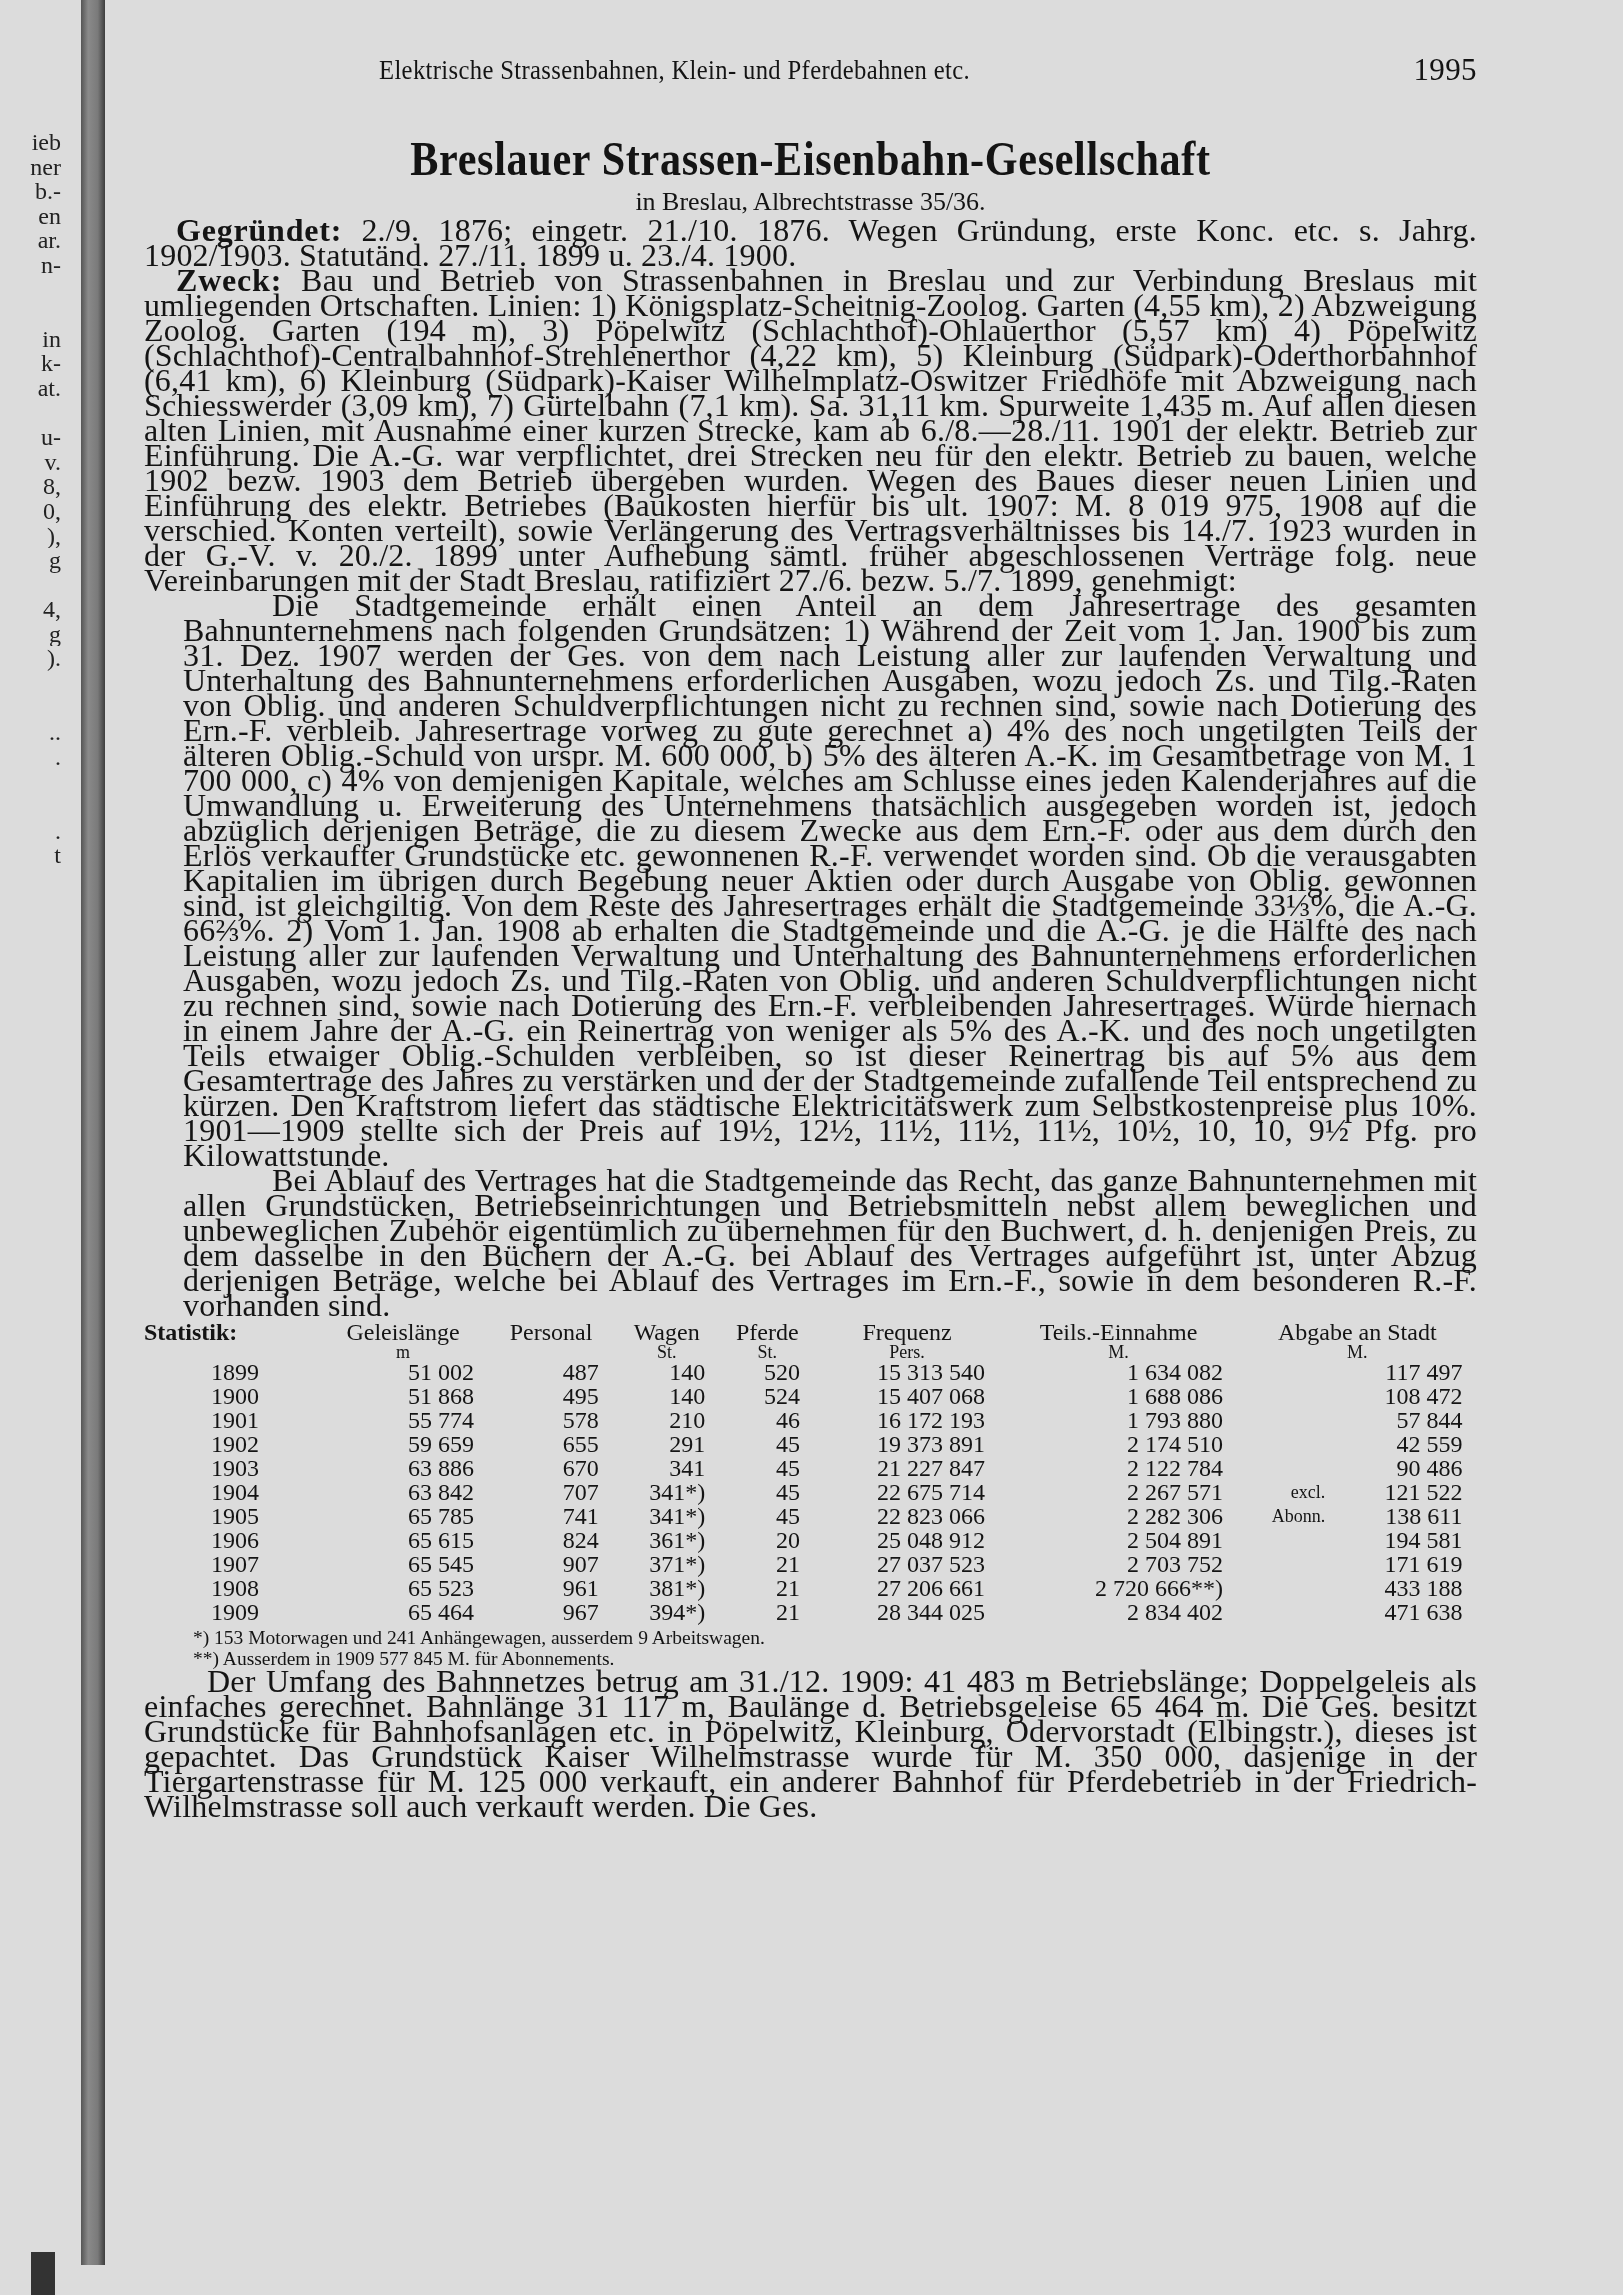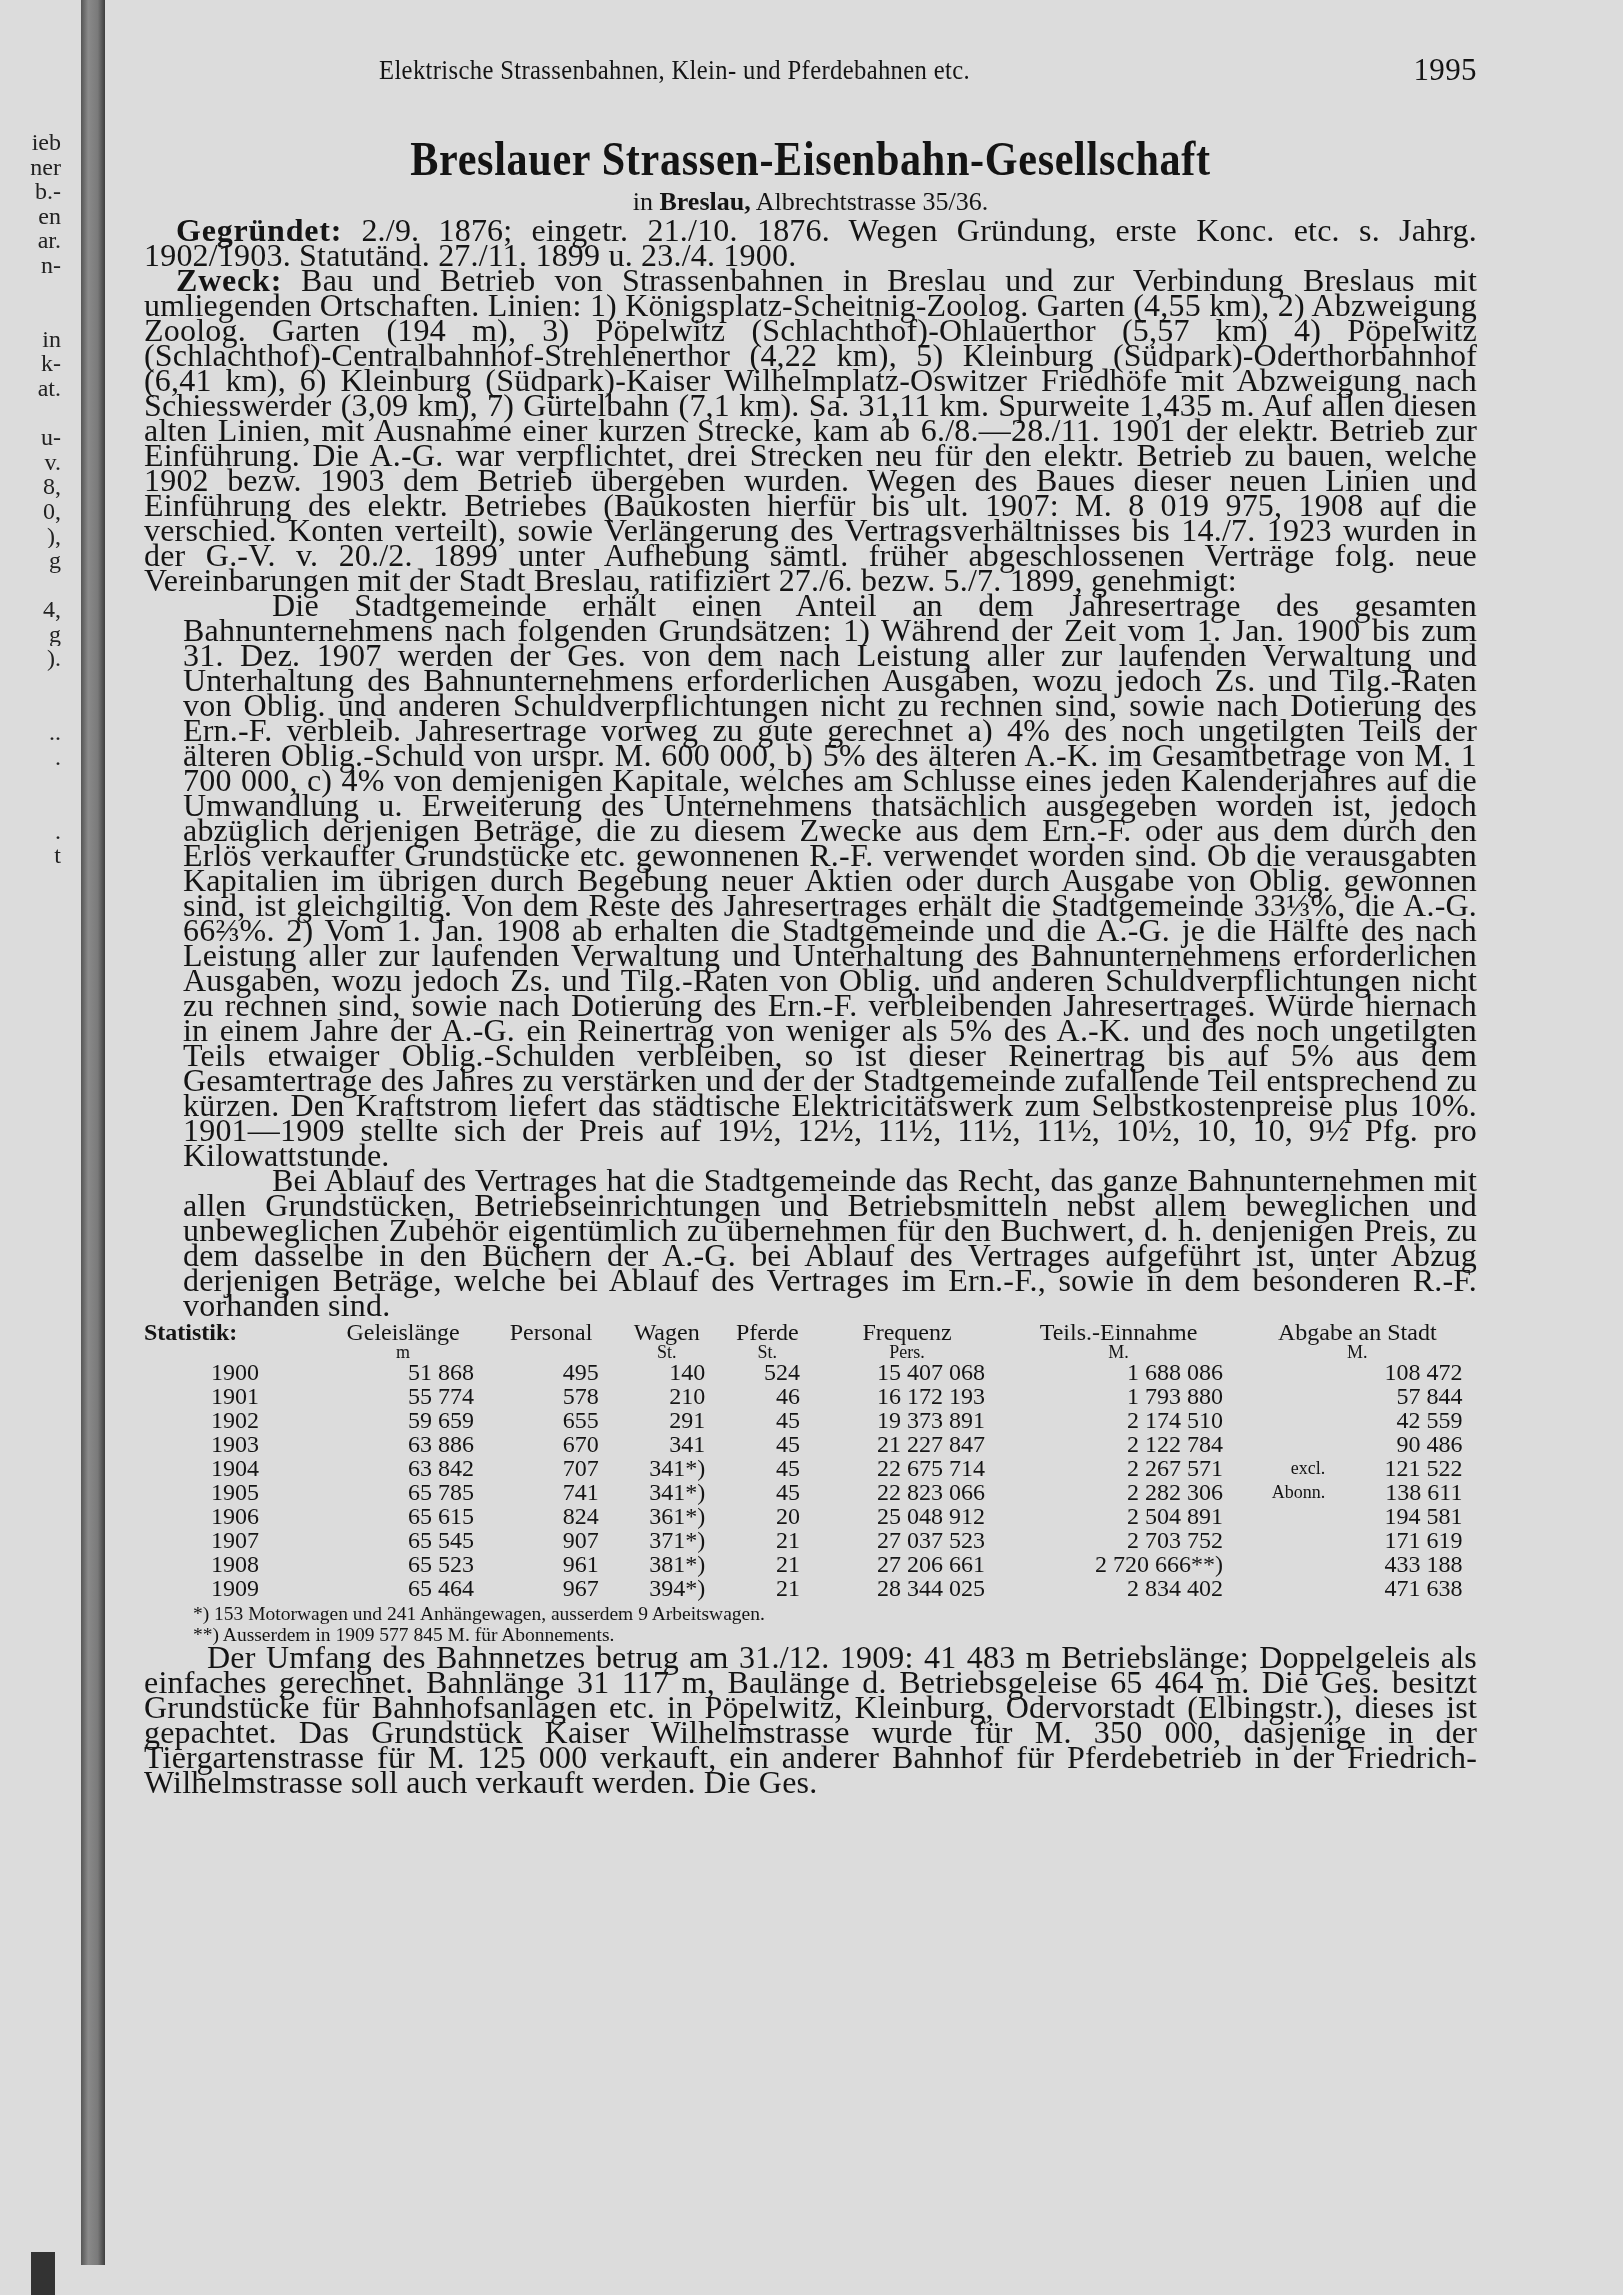--- a/index.html
+++ b/index.html
@@ -29,21 +29,21 @@
   .running-head {
     position: relative; height: 42px; font-size: 28px; letter-spacing: 0.4px;
   }
   .running-head .rh-title { position: absolute; left: 235px; top: 4.9px; transform: scaleX(0.88); transform-origin: left; }
   .running-head .rh-page { position: absolute; right: 0; top: 3.2px; font-size: 31px; }
   .title {
     text-align: center; font-size: 49px; font-weight: bold; margin-top: 41px;
     line-height: 54px; transform: scaleX(0.86); letter-spacing: 0.8px;
   }
   .subtitle { text-align: center; font-size: 26px; line-height: 32px; }
-  .subtitle b { font-weight: bold; }
+  .subtitle b { font-weight: normal; }
   p {
     margin: 0; font-size: 32px; line-height: 25px; text-align: justify;
     text-align-last: left; letter-spacing: 0.2px;
   }
   p.indent { text-indent: 32px; }
   p.deep { padding-left: 39px; text-indent: 89px; }
   .lead { font-weight: bold; letter-spacing: 0.8px; }
   table.stats {
     border-collapse: collapse; font-size: 24px; width: 100%;
     margin-top: 1.6px;
@@ -136,20 +136,31 @@
         <td></td>
         <td>St.</td>
         <td>St.</td>
         <td>Pers.</td>
         <td colspan="1">M.</td>
         <td colspan="2">M.</td>
       </tr>
     </thead>
     <tbody id="stats-body">
         <tr>
+          <td class="year">1899</td>
+          <td class="num">51 002</td>
+          <td class="num">487</td>
+          <td class="num">140</td>
+          <td class="num">520</td>
+          <td class="num">15 313 540</td>
+          <td class="num">1 634 082</td>
+          <td class="note-abonn"></td>
+          <td class="num">117 497</td>
+        </tr>
+        <tr>
           <td class="year">1900</td>
           <td class="num">51 868</td>
           <td class="num">495</td>
           <td class="num">140</td>
           <td class="num">524</td>
           <td class="num">15 407 068</td>
           <td class="num">1 688 086</td>
           <td class="note-abonn"></td>
           <td class="num">108 472</td>
         </tr>

